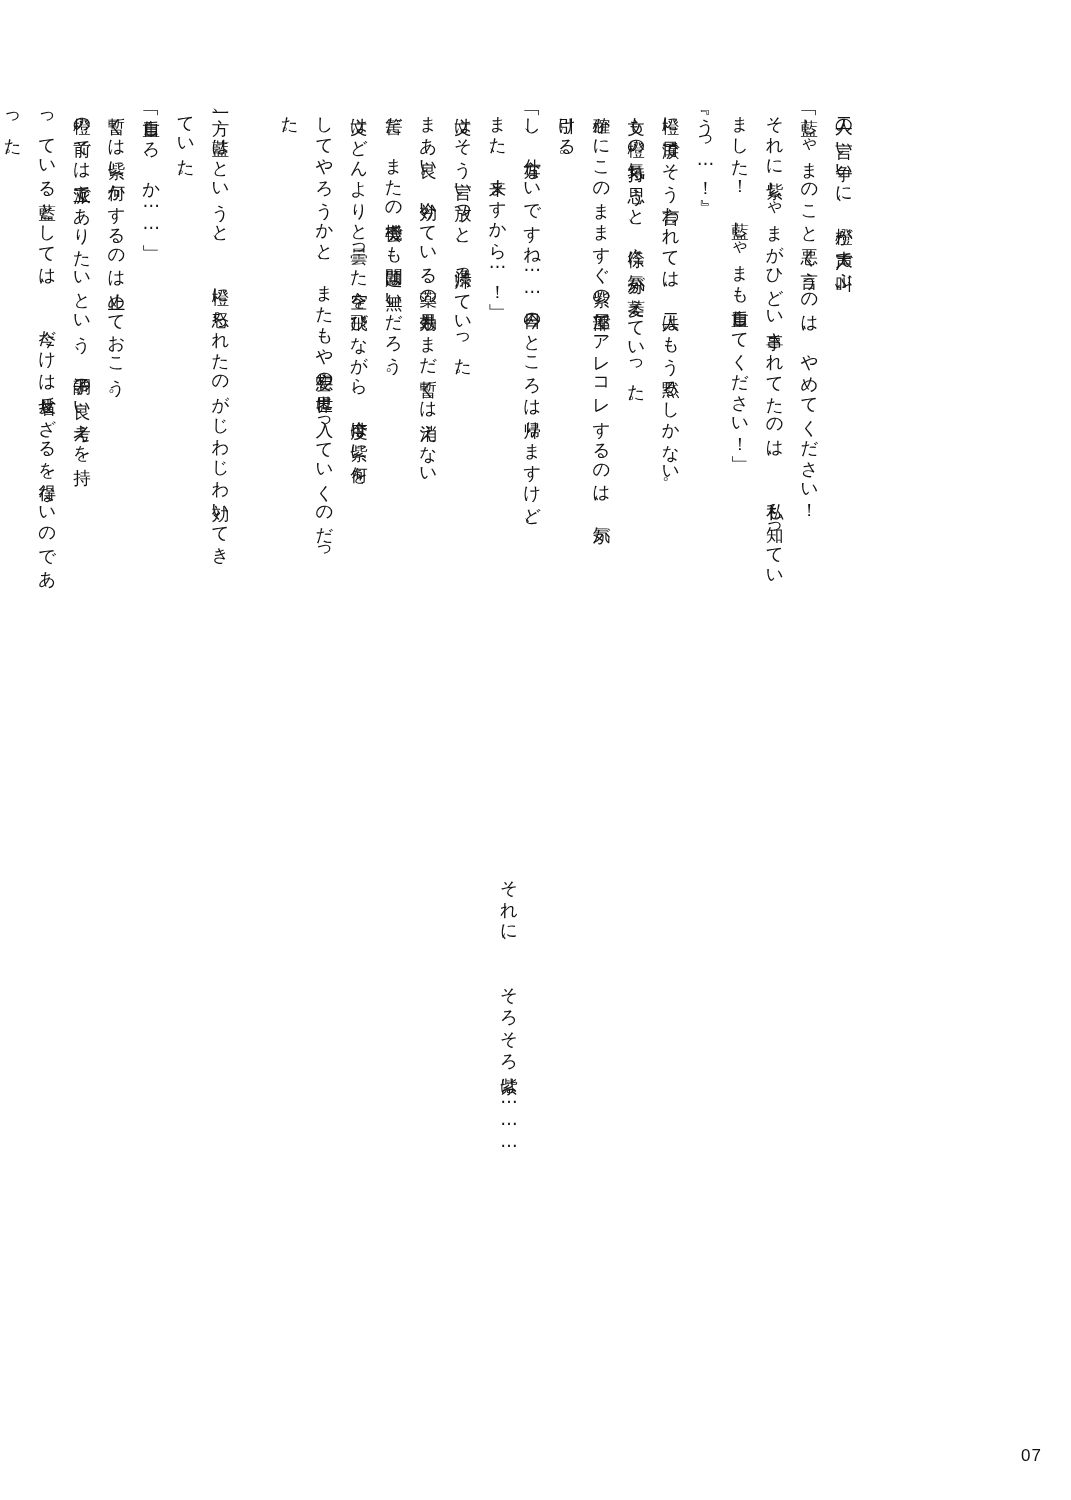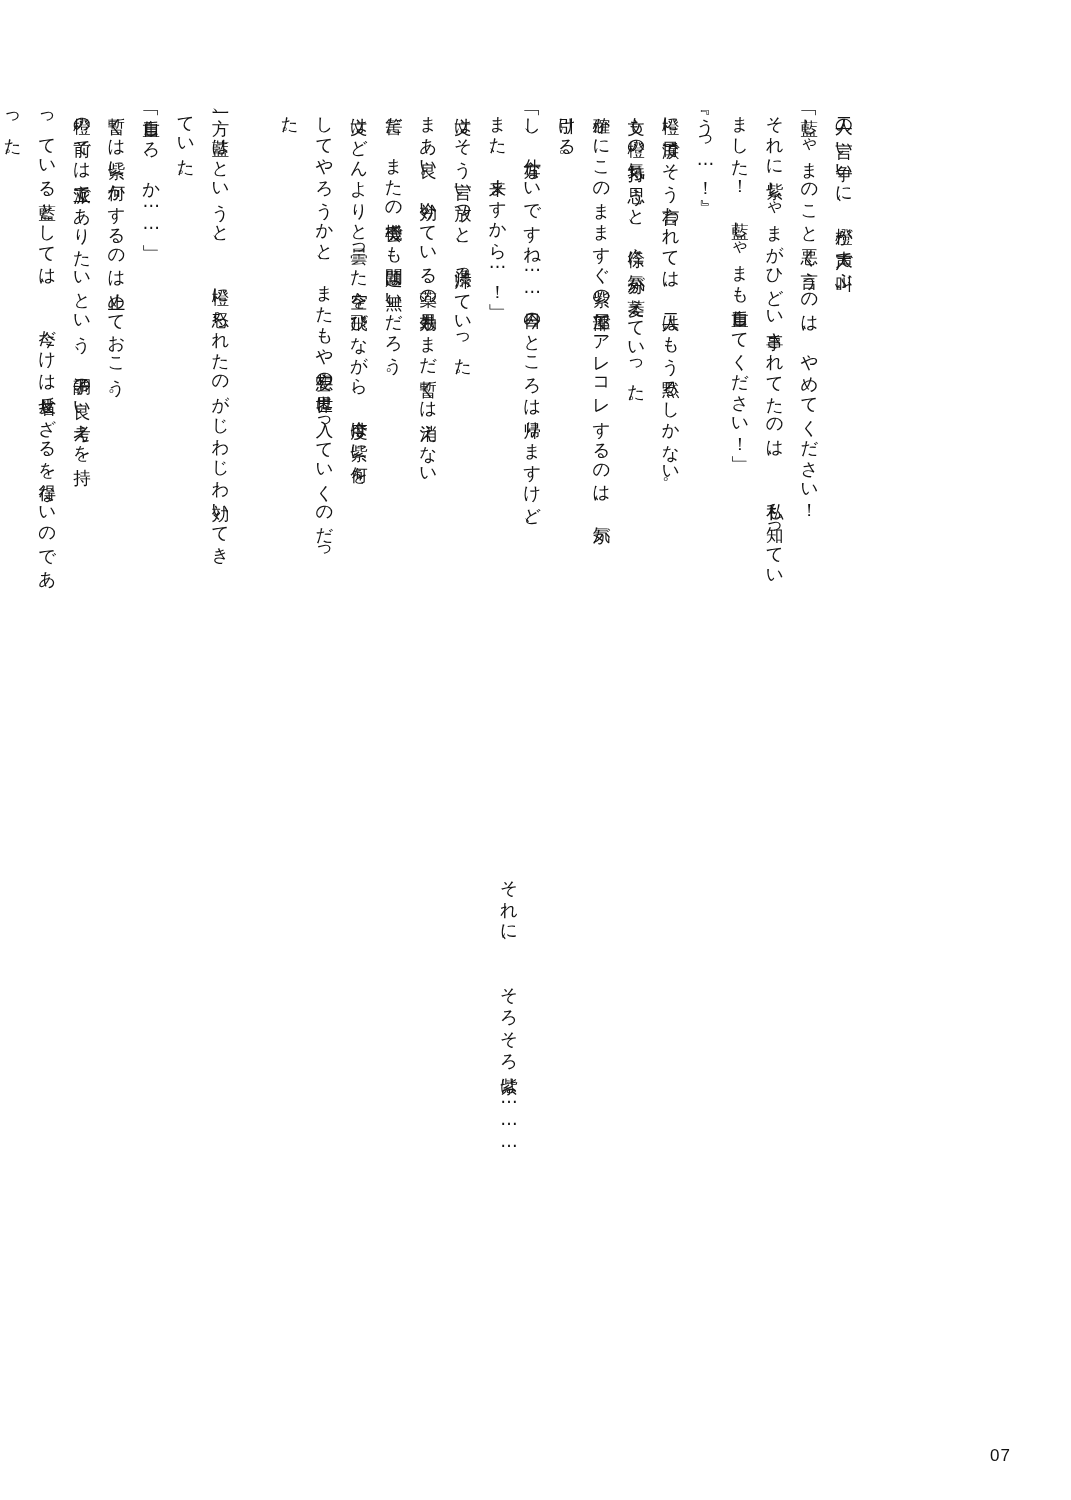--- a/index.html
+++ b/index.html
@@ -42,21 +42,21 @@
 
   #secondary-body {
     top: 868px;
     right: 545px;
     height: 320px;
     letter-spacing: 2.0px;
   }
 
   .page-number {
     position: absolute;
-    right: 60px;
+    right: 29px;
     bottom: 34px;
     font-family: "Liberation Sans", "DejaVu Sans", sans-serif;
     font-size: 17px;
     letter-spacing: 1px;
     color: #111111;
   }
 </style>
 </head>
 <body>
 

